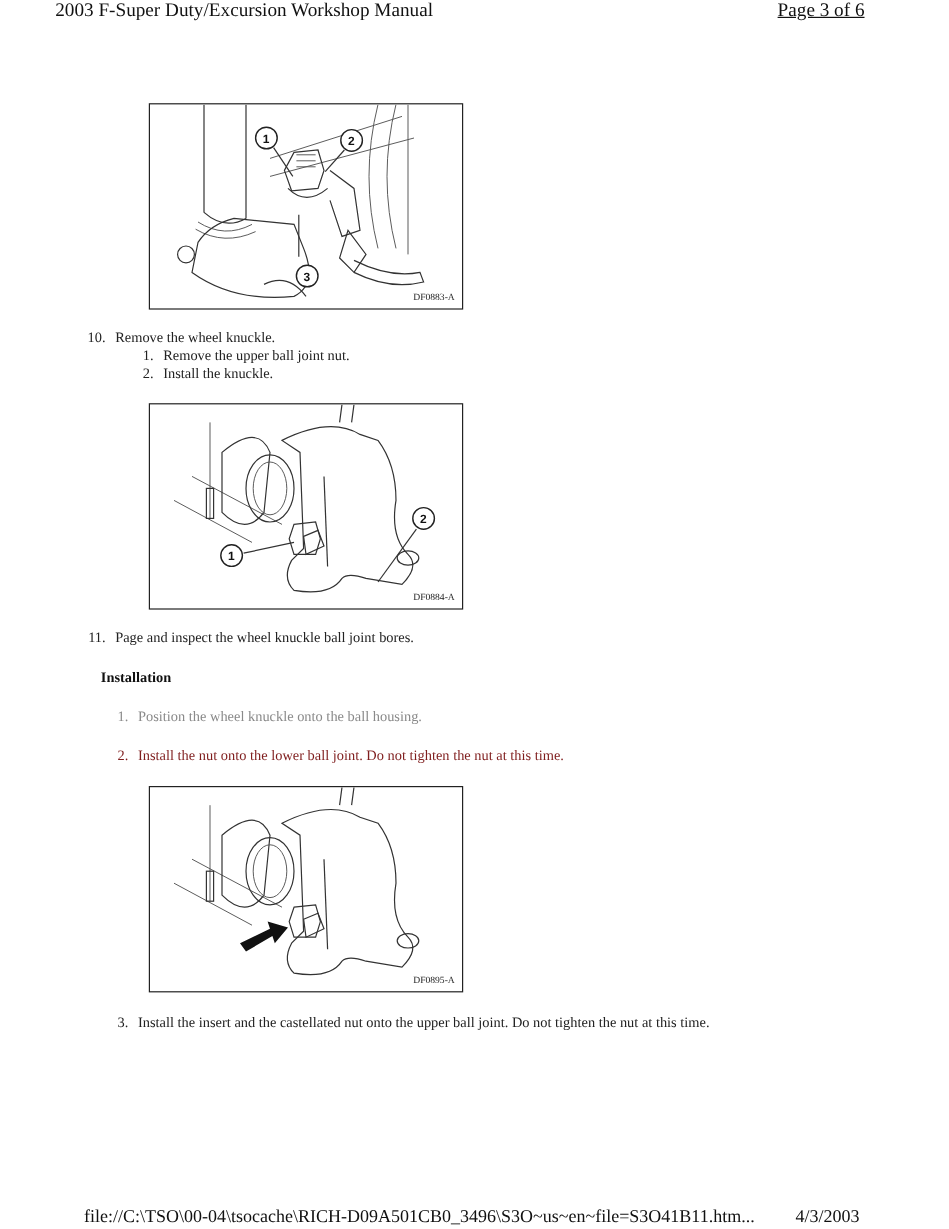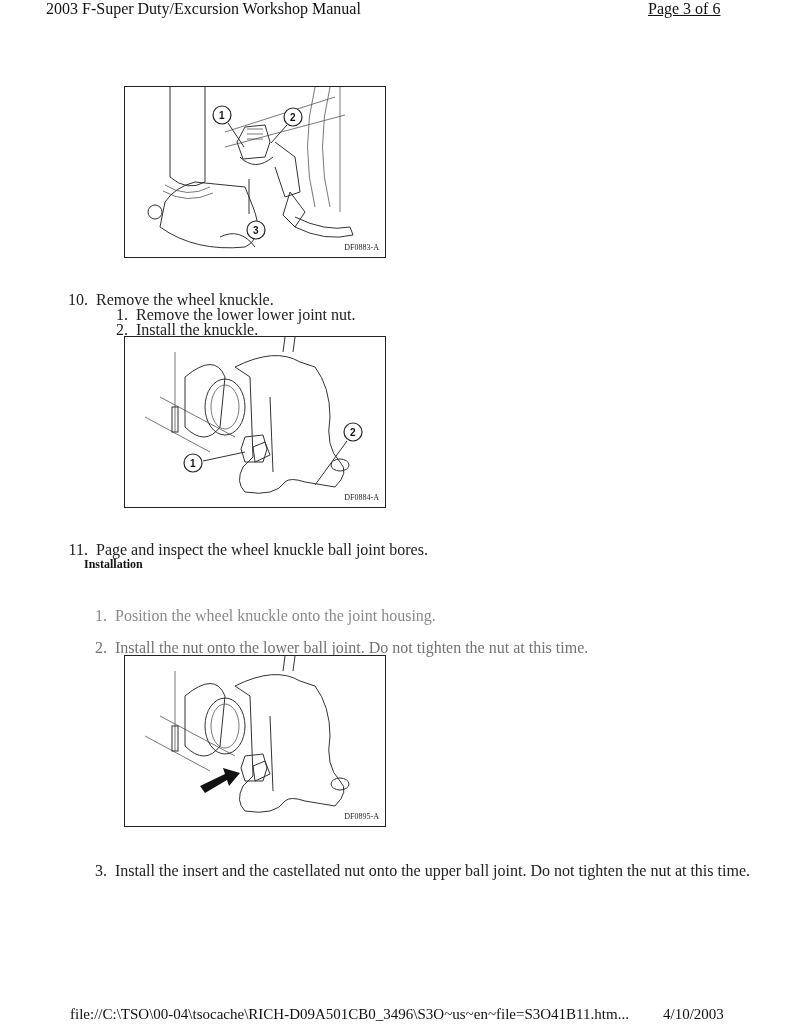--- a/index.html
+++ b/index.html
@@ -4,24 +4,24 @@
 <style>
   html, body { margin: 0; padding: 0; background: #ffffff; }
   body { width: 791px; height: 1024px; position: relative; overflow: hidden; color: #111; }
   .serif { font-family: "Liberation Serif", "DejaVu Serif", serif; }
   .sans { font-family: Liberation Serif, serif; }
   .hdr-title { position: absolute; left: 46px; top: 0px; font-size: 16px; }
   .hdr-page { position: absolute; left: 648px; top: 0px; font-size: 16px; text-decoration: underline; }
   .figure { position: absolute; left: 124px; width: 260px; height: 170px; border: 1px solid #222; background: #fff; overflow: hidden; }
   .figure svg { position: absolute; left: 0; top: 0; }
   .fig-code { position: absolute; right: 6px; bottom: 5px; font-size: 8px; color: #222; }
-  .step { position: absolute; font-size: 16px; color: #222; white-space: nowrap; margin-top: 17px; }
+  .step { position: absolute; font-size: 12px; color: #222; white-space: nowrap; }
   .step .num { display: inline-block; width: 30px; text-align: right; margin-right: 8px; }
   .light { color: #8a8a8a; }
-  .lighter { color: #737373; }
+  .lighter { color: #7f1d1d; }
   .section-h { position: absolute; left: 84px; top: 557px; font-size: 12px; font-weight: bold; }
   .footer-path { position: absolute; left: 70px; top: 1006px; font-size: 15px; white-space: nowrap; }
   .footer-date { position: absolute; left: 663px; top: 1006px; font-size: 15px; }
   .callout { fill: #fff; stroke: #222; stroke-width: 1.2; }
   .ctext { font-family: "Liberation Sans", sans-serif; font-size: 10px; font-weight: bold; fill: #111; }
   .line { stroke: #333; stroke-width: 1; fill: none; }
   .line2 { stroke: #555; stroke-width: 0.8; fill: none; }
 </style>
 </head>
 <body>
@@ -52,21 +52,21 @@
     <circle class="callout" cx="131" cy="143" r="9"></circle>
     <text class="ctext" x="128" y="147">3</text>
   </svg>
   <div class="fig-code sans">DF0883-A</div>
 </div>
 
 <div class="step sans" style="left:58px; top:274px;">
   <span class="num">10.</span><span>Remove the wheel knuckle.</span>
 </div>
 <div class="step sans" style="left:98px; top:289px;">
-  <span class="num">1.</span><span>Remove the lower lower joint nut.</span>
+  <span class="num">1.</span><span>Remove the upper ball joint nut.</span>
 </div>
 <div class="step sans" style="left:98px; top:304px;">
   <span class="num">2.</span><span>Install the knuckle.</span>
 </div>
 
 <div class="figure" style="top:336px;">
   <svg width="260" height="170">
     <path class="line2" d="M50 15 L50 95 M35 60 L110 100 M20 80 L85 115"></path>
     <rect class="line" x="47" y="70" width="6" height="25"></rect>
     <path class="line" d="M60 40 Q90 15 100 40 L95 90 Q80 110 60 90 Z"></path>
@@ -88,21 +88,21 @@
   <div class="fig-code sans">DF0884-A</div>
 </div>
 
 <div class="step sans" style="left:58px; top:524px;">
   <span class="num">11.</span><span>Page and inspect the wheel knuckle ball joint bores.</span>
 </div>
 
 <div class="section-h sans">Installation</div>
 
 <div class="step sans light" style="left:77px; top:590px;">
-  <span class="num" style="width:30px;">1.</span><span>Position the wheel knuckle onto the joint housing.</span>
+  <span class="num" style="width:30px;">1.</span><span>Position the wheel knuckle onto the ball housing.</span>
 </div>
 <div class="step sans lighter" style="left:77px; top:622px;">
   <span class="num">2.</span><span>Install the nut onto the lower ball joint. Do not tighten the nut at this time.</span>
 </div>
 
 <div class="figure" style="top:655px;">
   <svg width="260" height="170">
     <path class="line2" d="M50 15 L50 95 M35 60 L110 100 M20 80 L85 115"></path>
     <rect class="line" x="47" y="70" width="6" height="25"></rect>
     <path class="line" d="M60 40 Q90 15 100 40 L95 90 Q80 110 60 90 Z"></path>
@@ -117,13 +117,13 @@
     <path d="M75 130 L100 118 L98 112 L115 117 L104 130 L102 124 L80 137 Z" fill="#111"></path>
   </svg>
   <div class="fig-code sans">DF0895-A</div>
 </div>
 
 <div class="step sans" style="left:77px; top:845px;">
   <span class="num">3.</span><span>Install the insert and the castellated nut onto the upper ball joint. Do not tighten the nut at this time.</span>
 </div>
 
 <div class="footer-path serif">file://C:\TSO\00-04\tsocache\RICH-D09A501CB0_3496\S3O~us~en~file=S3O41B11.htm...</div>
-<div class="footer-date serif">4/10/2003</div>
+<div class="footer-date serif">4/3/2003</div>
 
 </body></html>

